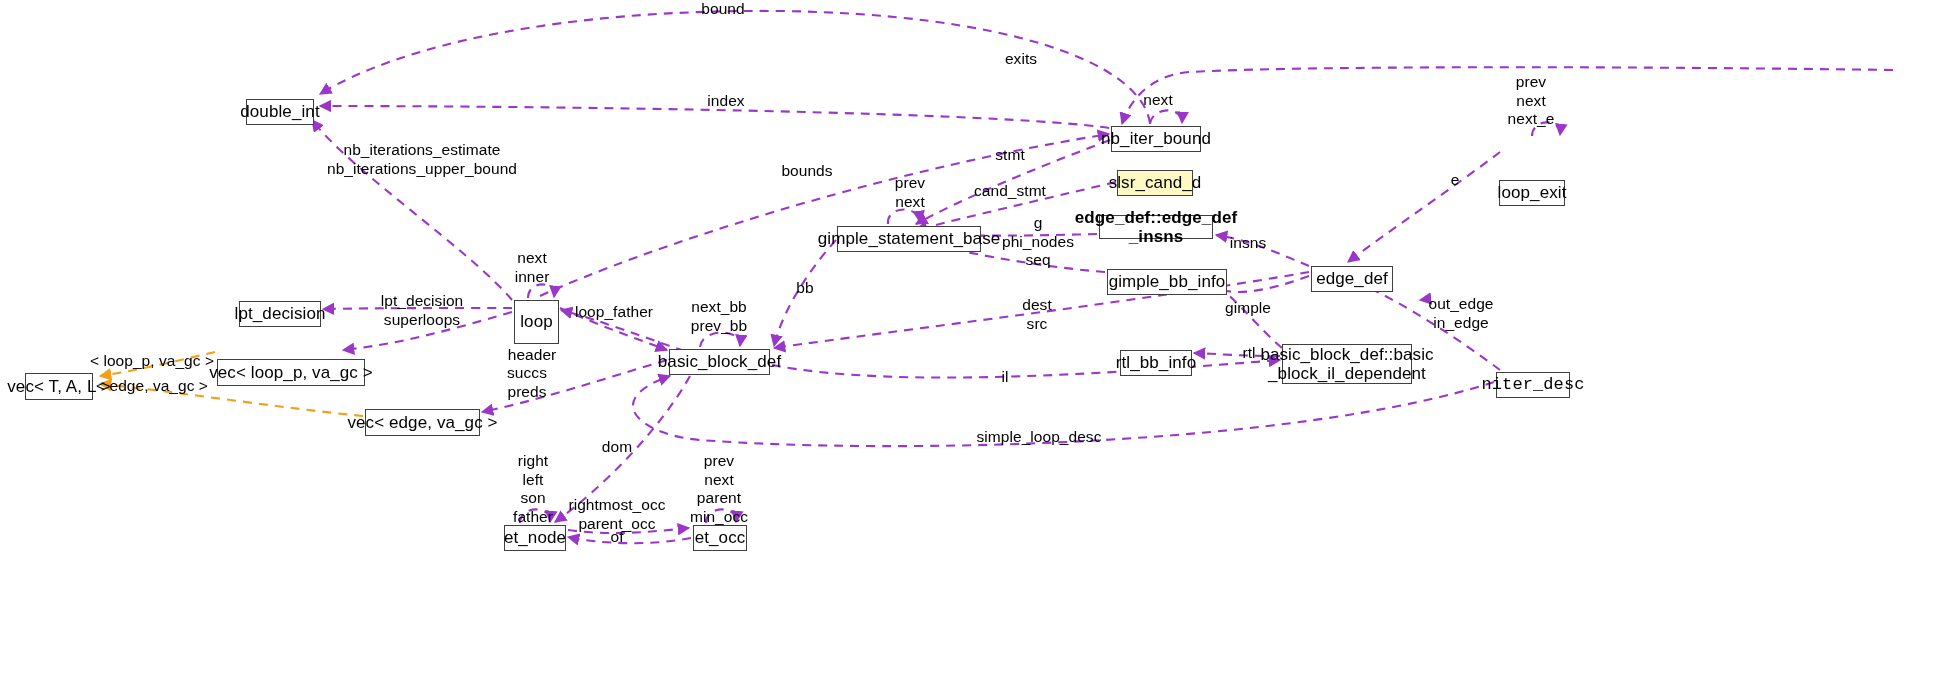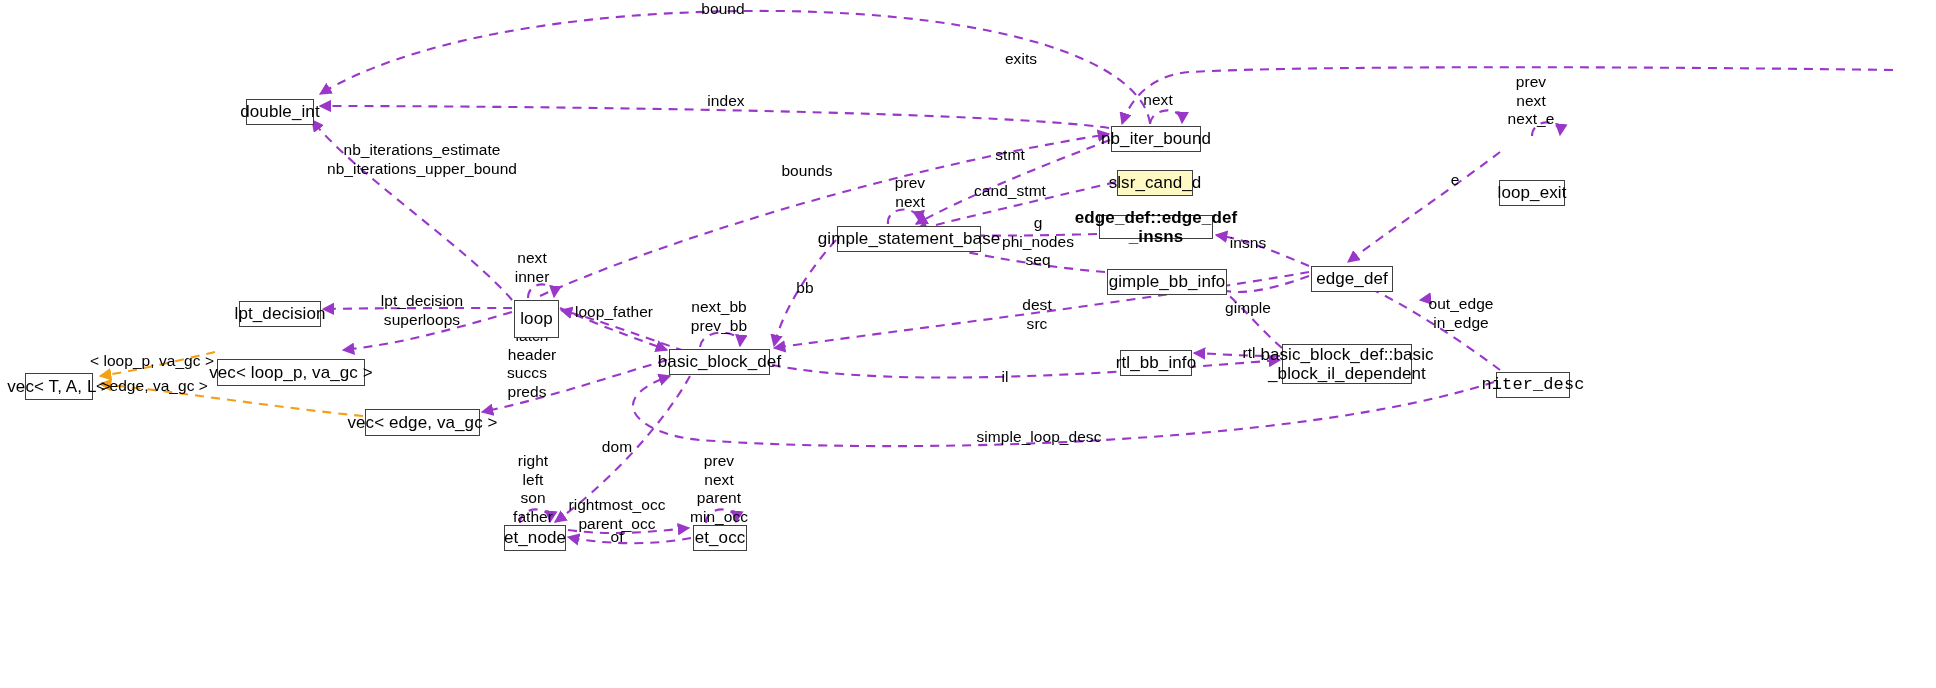--- a/index.html
+++ b/index.html
@@ -142,21 +142,21 @@
   <div class="node" style="left:246px;top:99px;width:68px;height:26px;">double_int</div>
 
   <div class="node" style="left:239px;top:301px;width:82px;height:26px;">lpt_decision</div>
 
   <div class="node" style="left:217px;top:359px;width:148px;height:27px;">vec&lt; loop_p, va_gc &gt;</div>
 
   <div class="node" style="left:8px;top:373px;width:68px;height:27px;margin-left:17px;">vec&lt; T, A, L &gt;</div>
 
   <div class="node" style="left:365px;top:409px;width:115px;height:27px;">vec&lt; edge, va_gc &gt;</div>
 
-  <div class="node" style="left:514px;top:300px;width:45px;height:38px;">loop</div>
+  <div class="node" style="left:514px;top:300px;width:45px;height:44px;">loop</div>
 
   <div class="node" style="left:669px;top:349px;width:101px;height:26px;">basic_block_def</div>
 
   <div class="node" style="left:837px;top:226px;width:144px;height:26px;">gimple_statement_base</div>
 
   <div class="node" style="left:1111px;top:126px;width:90px;height:26px;">nb_iter_bound</div>
 
   <div class="node highlight" style="left:1117px;top:170px;width:76px;height:26px;">slsr_cand_d</div>
 
   <div class="node" style="left:1099px;top:215px;width:114px;height:24px;font-weight:bold;">edge_def::edge_def

